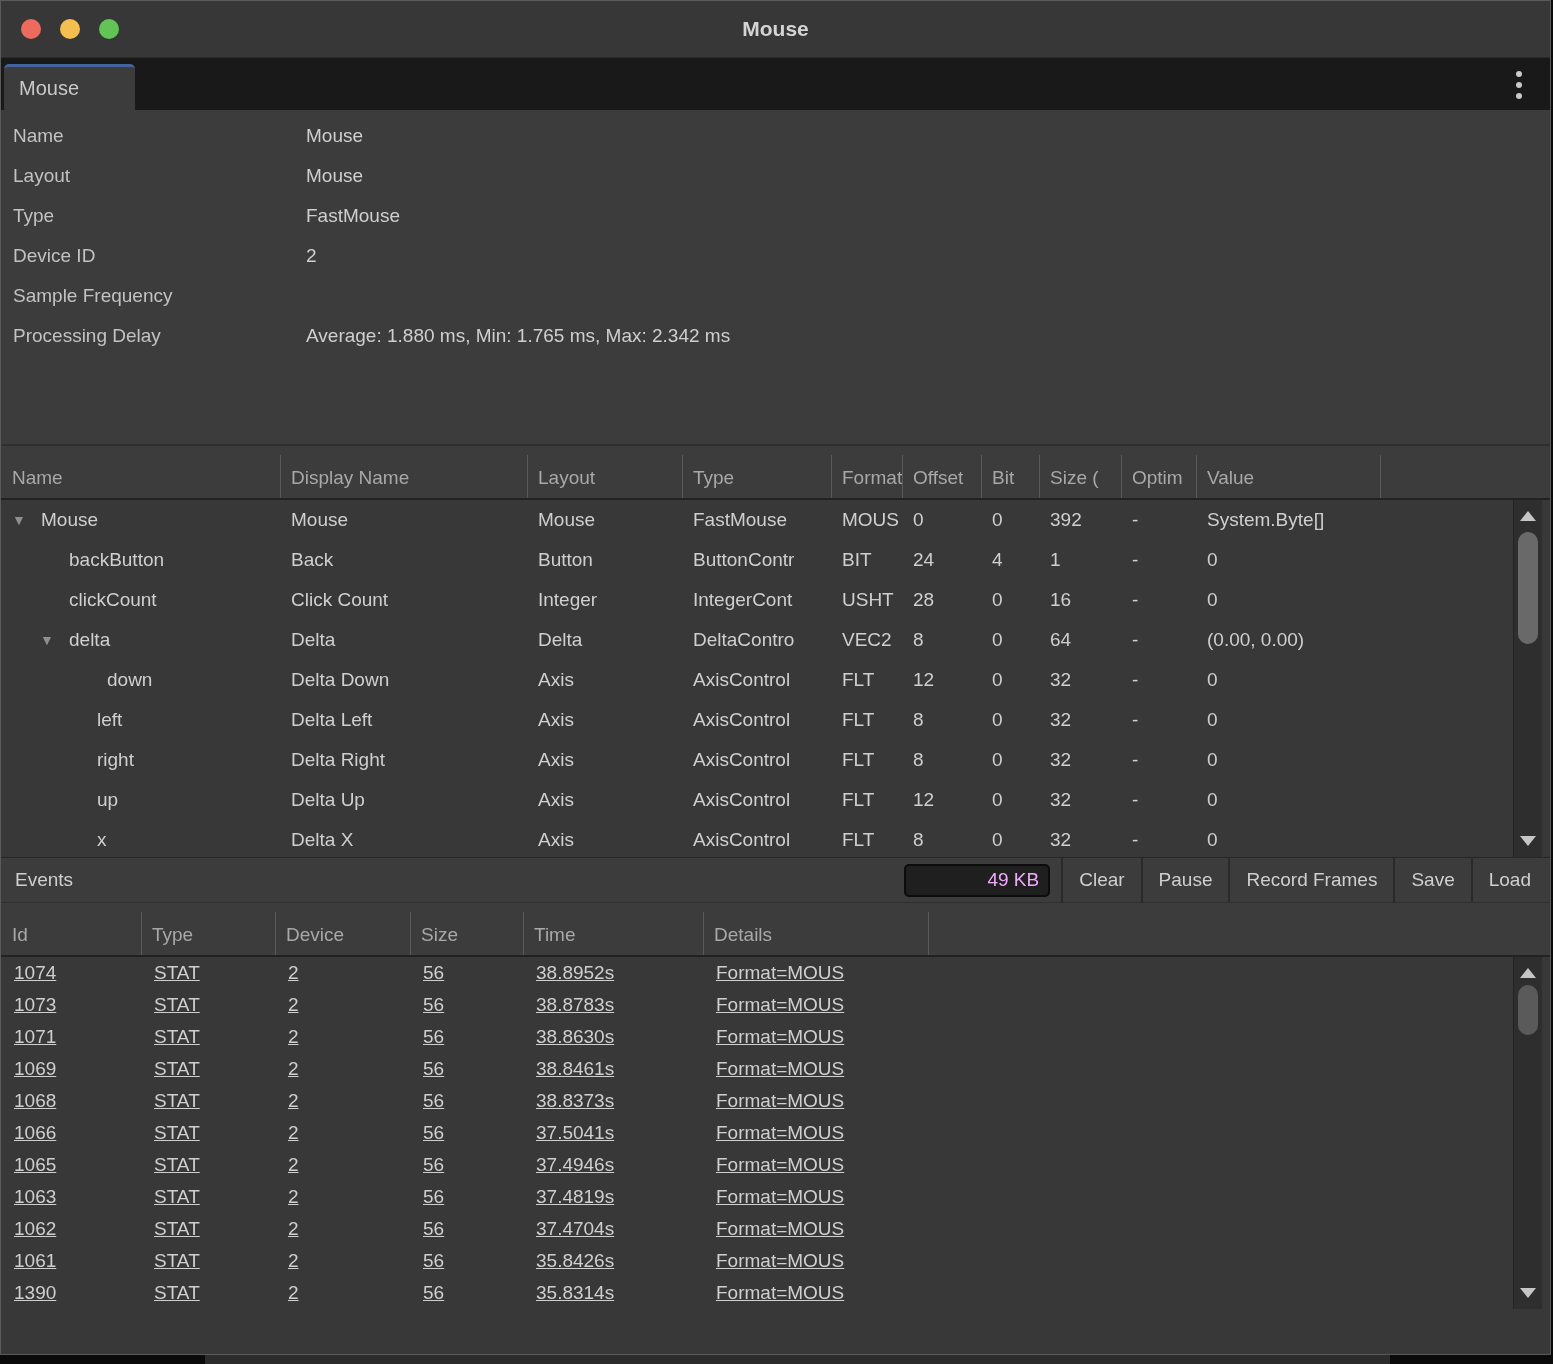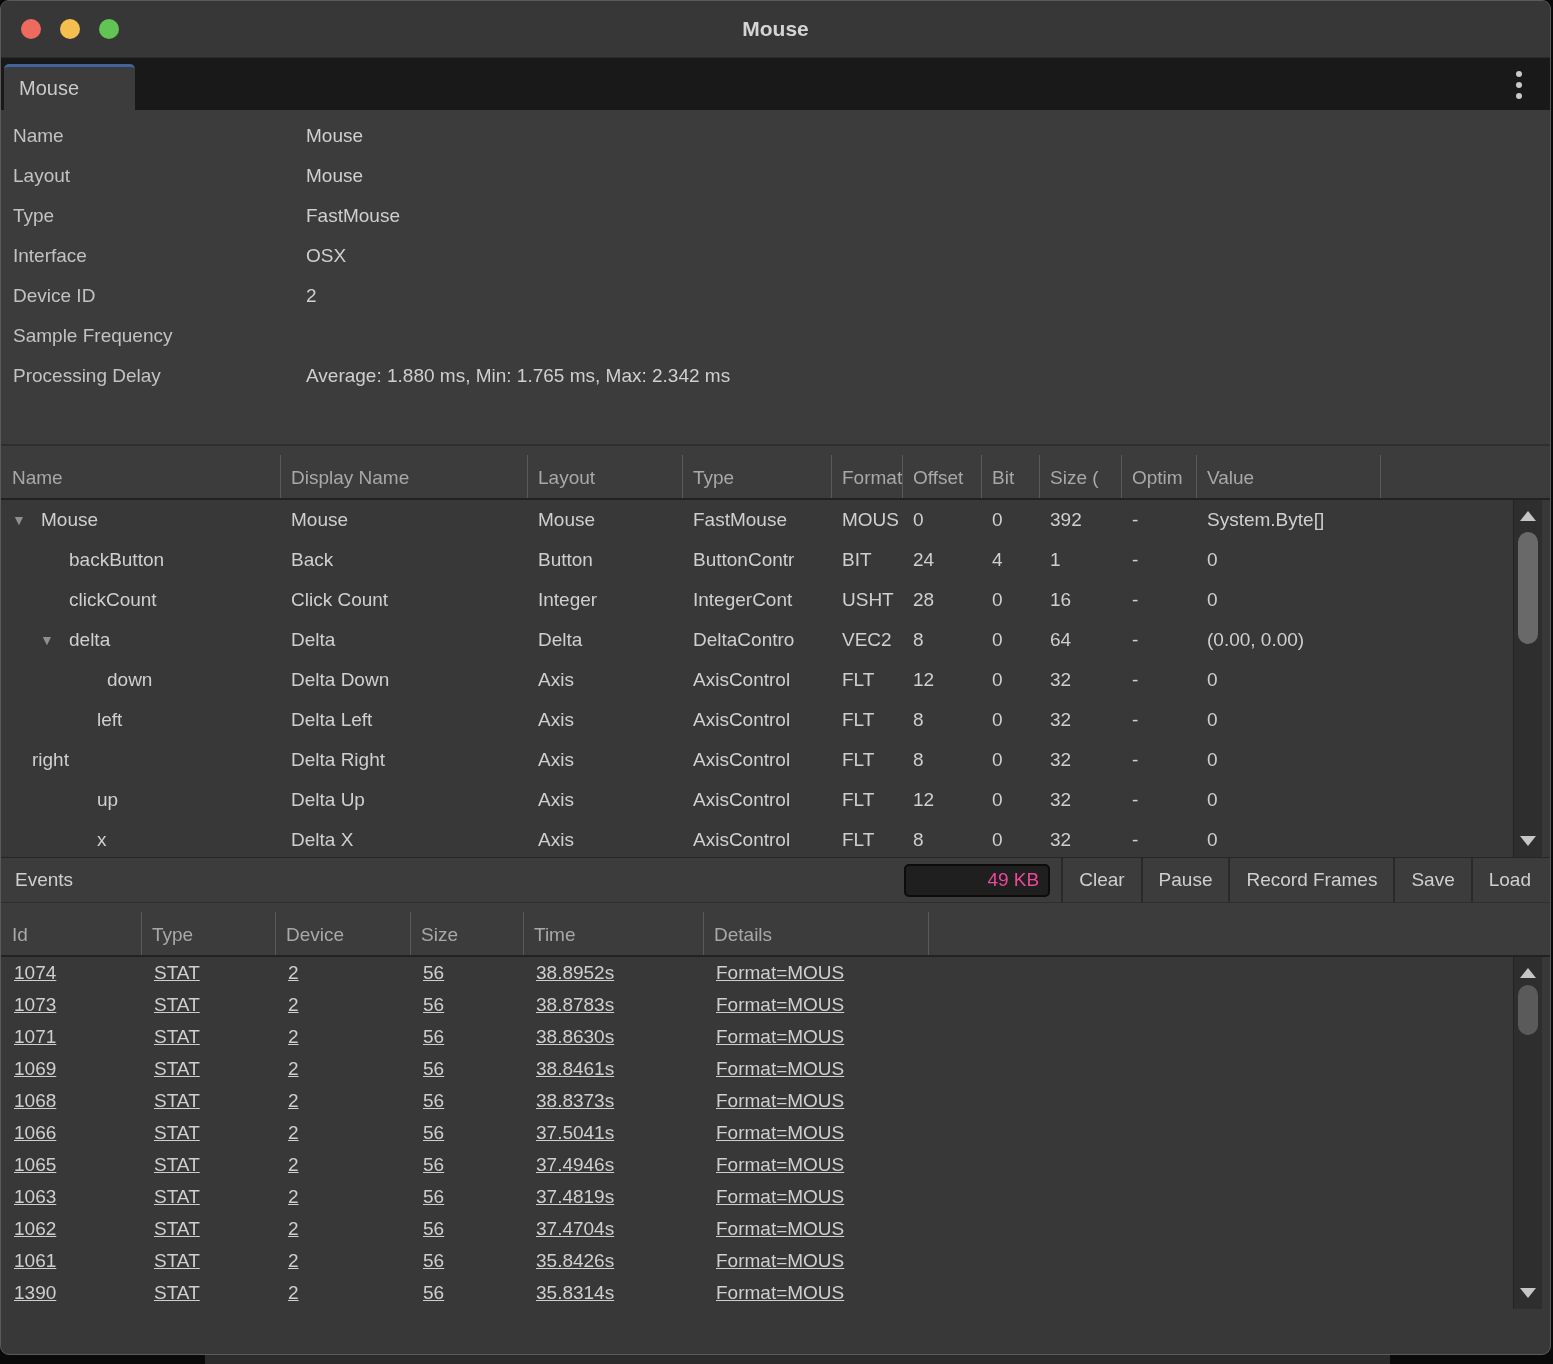--- a/index.html
+++ b/index.html
@@ -3,21 +3,21 @@
 <meta charset="utf-8">
 <style>
   * { box-sizing: border-box; margin: 0; padding: 0; }
   html,body { width:1553px; height:1364px; background:#0a0a0a; overflow:hidden;
               font-family:"Liberation Sans", sans-serif; position:relative; }
 
   .behind-strip { position:absolute; left:205px; bottom:0; width:1185px; height:10px;
                   background:#2c2c2c; }
 
   .window { position:absolute; left:0; top:0; width:1551px; height:1355px;
-            background:#383838; border:1px solid #5a5a5a; border-radius:9px;
+            background:#383838; border:1px solid #5a5a5a; border-radius:0;
             overflow:hidden; }
 
   
   .titlebar { height:57px; background:#373737; border-bottom:1px solid #2b2b2b;
               display:flex; align-items:center; justify-content:center; position:relative; }
   .traffic { position:absolute; left:20px; top:50%; transform:translateY(-50%);
              display:flex; gap:19px; }
   .light { width:20px; height:20px; border-radius:50%; }
   .title-text { font-size:21px; font-weight:bold; color:#d4d4d4; }
 
@@ -72,21 +72,21 @@
   .name-cell { display:flex; align-items:center; padding-left:0; }
   .fold { width:31px; flex:none; font-size:14px; color:#8f8f8f; padding-left:2px; }
   .fold.hidden { visibility:hidden; }
 
   
   .events-bar { height:45px; background:#3c3c3c; border-top:1px solid #262626;
                 display:flex; align-items:center; font-size:19px; color:#cfcfcf;
                 position:relative; }
   .events-right { position:absolute; right:3px; top:0; height:100%; display:flex; align-items:center; }
   .size-box { width:146px; height:33px; background:#1f1f1f; border:2px solid #0c0c0c;
-              border-radius:5px; color:#ec4899; display:flex; align-items:center;
+              border-radius:5px; color:#f0abfc; display:flex; align-items:center;
               justify-content:flex-end; padding-right:9px; margin-right:11px; font-size:19px; }
   .ebtn { height:100%; display:flex; align-items:center; padding:0 16px;
           border-left:2px solid #2a2a2a; color:#cfcfcf; }
 
   
   .scrollbar { position:absolute; top:0; right:8px; width:29px; height:100%;
                background:#2e2e2e; border-left:1px solid #232323; }
   .sb-up, .sb-down { position:absolute; left:50%; transform:translateX(-50%);
                      width:0; height:0; border-left:8px solid transparent;
                      border-right:8px solid transparent; }
@@ -130,24 +130,20 @@
       </div>
       <div class="info-row">
         <div class="info-label">Layout</div>
         <div class="info-value">Mouse</div>
       </div>
       <div class="info-row">
         <div class="info-label">Type</div>
         <div class="info-value">FastMouse</div>
       </div>
       <div class="info-row">
-        <div class="info-label">Interface</div>
-        <div class="info-value">OSX</div>
-      </div>
-      <div class="info-row">
         <div class="info-label">Device ID</div>
         <div class="info-value">2</div>
       </div>
       <div class="info-row">
         <div class="info-label">Sample Frequency</div>
       </div>
       <div class="info-row">
         <div class="info-label">Processing Delay</div>
         <div class="info-value">Average: 1.880 ms, Min: 1.765 ms, Max: 2.342 ms</div>
       </div>
@@ -260,21 +256,21 @@
           <div class="cell">AxisControl</div>
           <div class="cell">FLT</div>
           <div class="cell">8</div>
           <div class="cell">0</div>
           <div class="cell">32</div>
           <div class="cell">-</div>
           <div class="cell">0</div>
           <div class="cell"></div>
         </div>
         <div class="c-grid row">
-          <div class="cell name-cell" style="">
+          <div class="cell name-cell" style="padding-left: 65px;">
             <div class="fold hidden">▼</div>
             <div>right</div>
           </div>
           <div class="cell">Delta Right</div>
           <div class="cell">Axis</div>
           <div class="cell">AxisControl</div>
           <div class="cell">FLT</div>
           <div class="cell">8</div>
           <div class="cell">0</div>
           <div class="cell">32</div>

